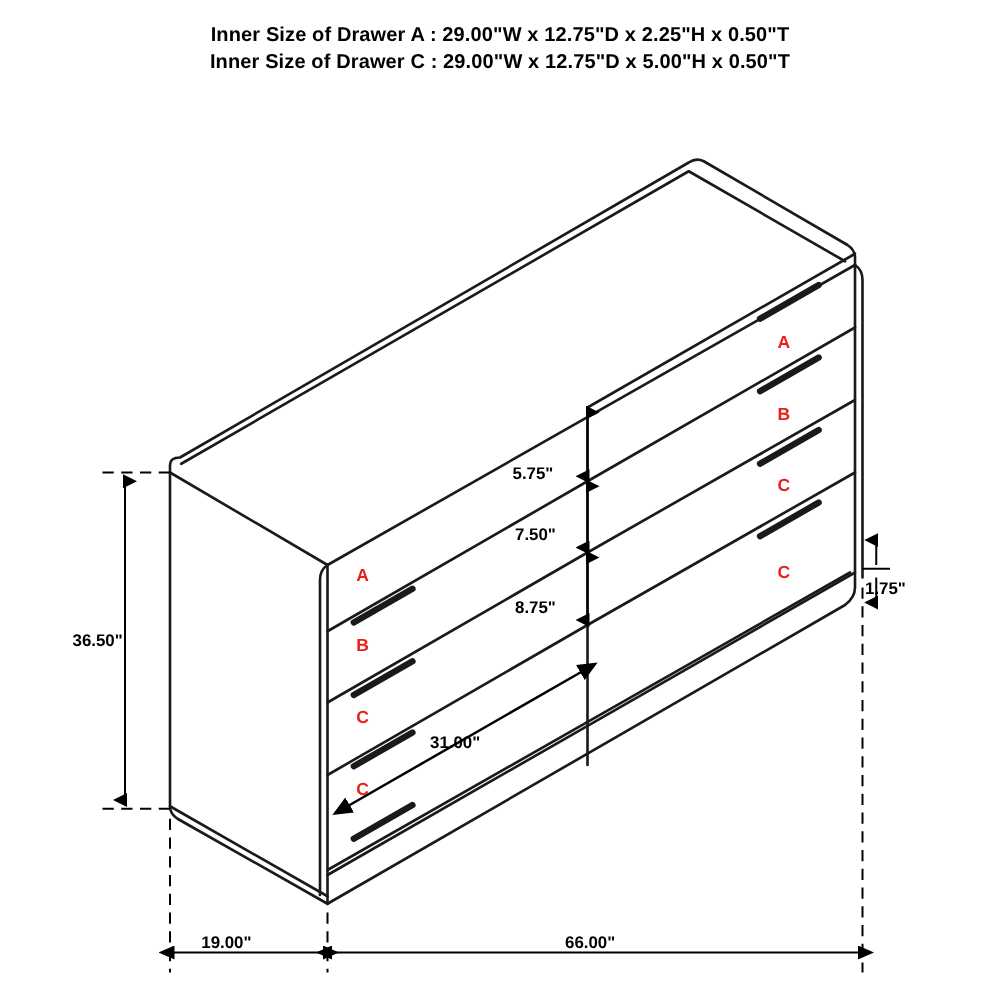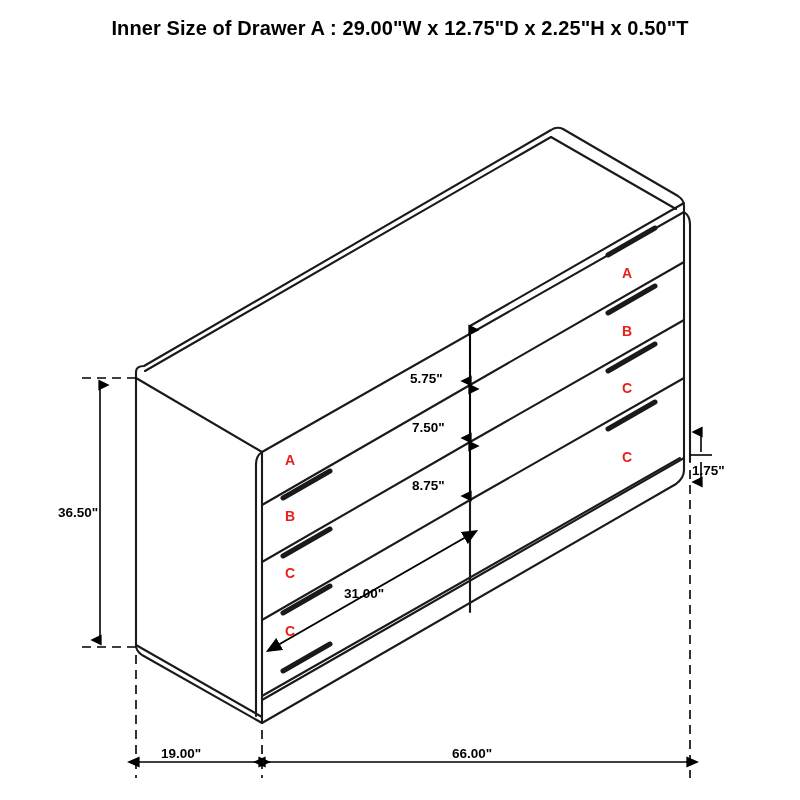--- a/index.html
+++ b/index.html
@@ -19,21 +19,21 @@
     left: 0; top: 0;
     width: 800px;
     height: 800px;
   }
   .spec-block {
     position: absolute;
     left: 0;
     top: 18px;
     width: 800px;
     text-align: center;
-    font-size: 20px;
+    font-size: 16px;
     font-weight: bold;
     color: #000000;
     line-height: 21px;
     letter-spacing: 0.1px;
   }
   .spec-line { white-space: pre; }
 
   svg#art {
     position: absolute;
     left: 0; top: 0;
@@ -55,20 +55,21 @@
     white-space: nowrap;
   }
 </style>
 </head>
 <body>
 
 <div id="stage">
 
   <div class="spec-block">
     <div class="spec-line">Inner Size of Drawer A : 29.00"W x 12.75"D x 2.25"H x 0.50"T</div>
+    <div class="spec-line">Inner Size of Drawer C : 29.00"W x 12.75"D x 5.00"H x 0.50"T</div>
   </div>
 
   <svg id="art" viewBox="0 0 800 800">
     <defs>
       <marker id="arrowUp" markerWidth="7" markerHeight="7" refX="3.5" refY="6" orient="auto">
         <path d="M3.5,0 L7,7 L0,7 Z" fill="#000"></path>
       </marker>
       <marker id="arrowDown" markerWidth="7" markerHeight="7" refX="3.5" refY="1" orient="auto">
         <path d="M3.5,7 L0,0 L7,0 Z" fill="#000"></path>
       </marker>

